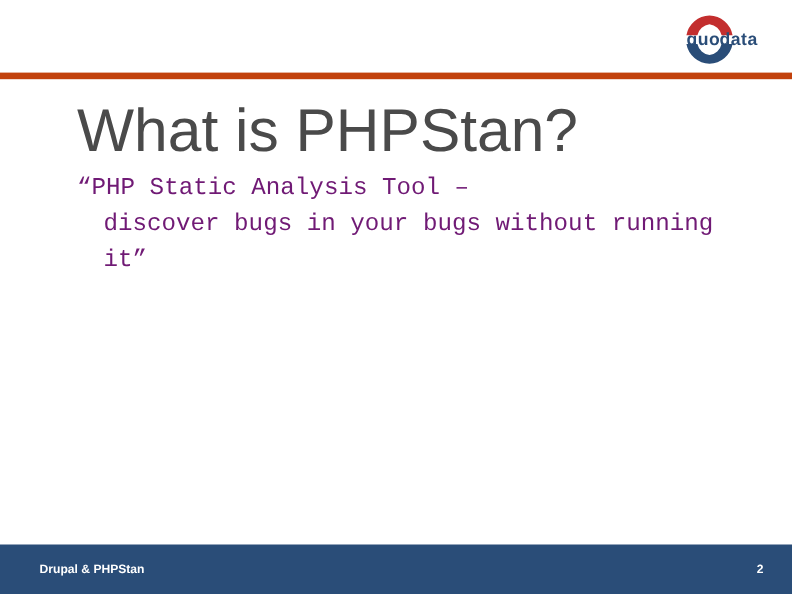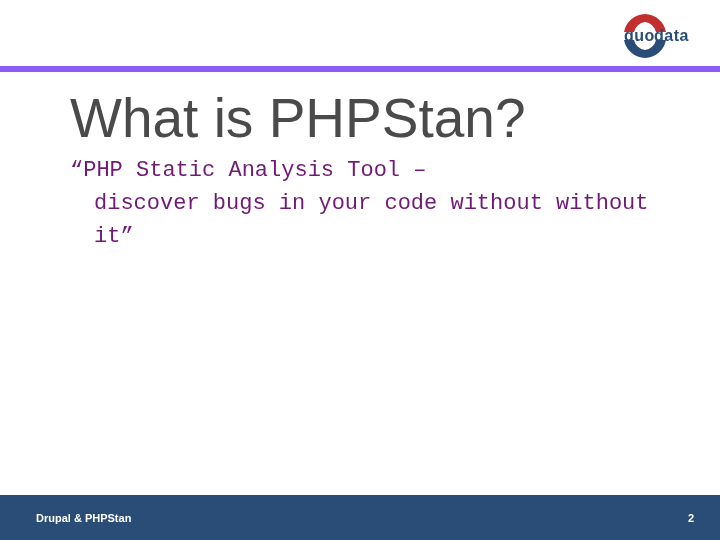--- a/index.html
+++ b/index.html
@@ -7,21 +7,21 @@
   body {
     font-family: Verdana, Geneva, sans-serif;
     background: #ffffff;
     position: relative;
     color: #3a3a3a;
   }
   .header {
     position: absolute;
     top: 0; left: 0; right: 0;
     height: 72px;
-    border-bottom: 6px solid #8b5cf6;
+    border-bottom: 6px solid #c2410c;
     text-decoration: underline;
   }
   .logo {
     position: absolute;
     right: 30px;
     top: 10px;
     width: 90px;
     height: 52px;
   }
   .logo svg { width: 100%; height: 100%; display: block; }
@@ -76,20 +76,20 @@
       <text x="24" y="31" class="logo-text">quo</text>
       <text x="54" y="31" class="logo-text">data</text>
     </svg>
   </div>
 </div>
 
 <div class="content">
   <h1 class="title">What is PHPStan?</h1>
   <div class="subtitle">
     <span class="line1">“PHP Static Analysis Tool –</span>
-    <span class="line2">discover bugs in your code without without it”</span>
+    <span class="line2">discover bugs in your bugs without running it”</span>
   </div>
 </div>
 
 <div class="footer">
   <span>Drupal &amp; PHPStan</span>
   <span>2</span>
 </div>
 
 </body></html>

